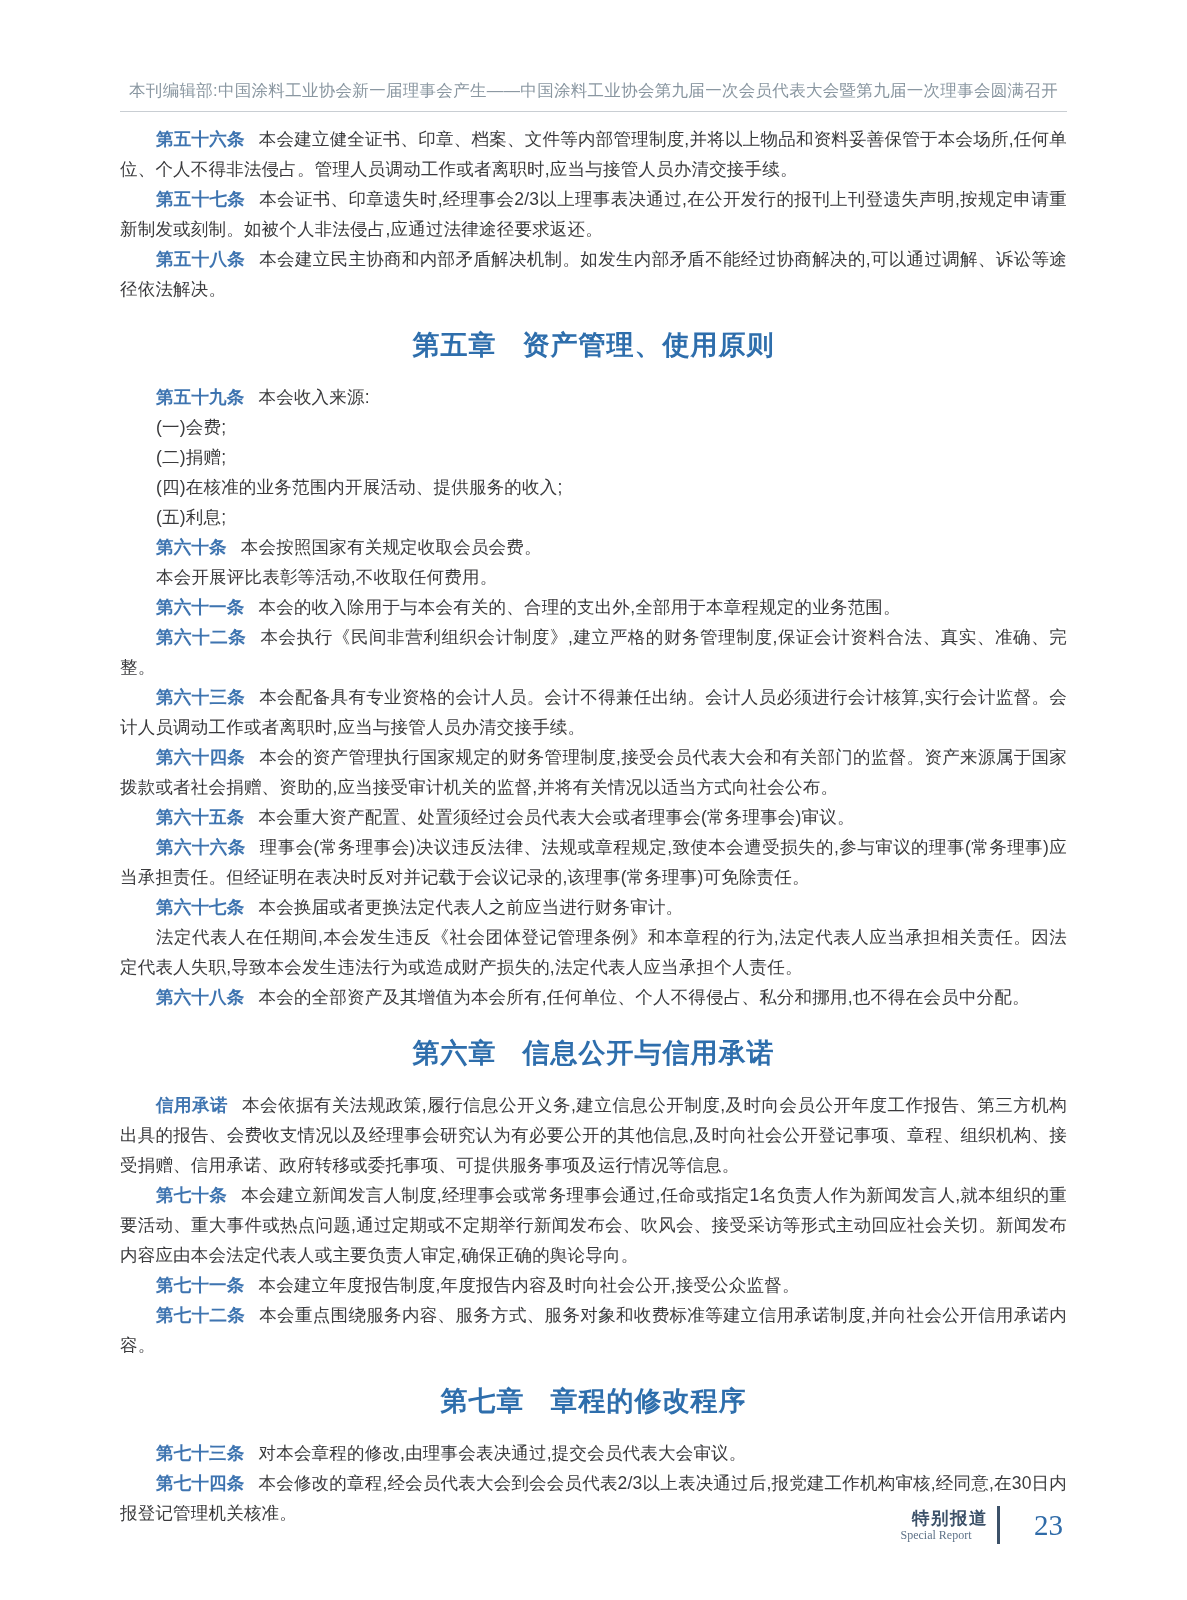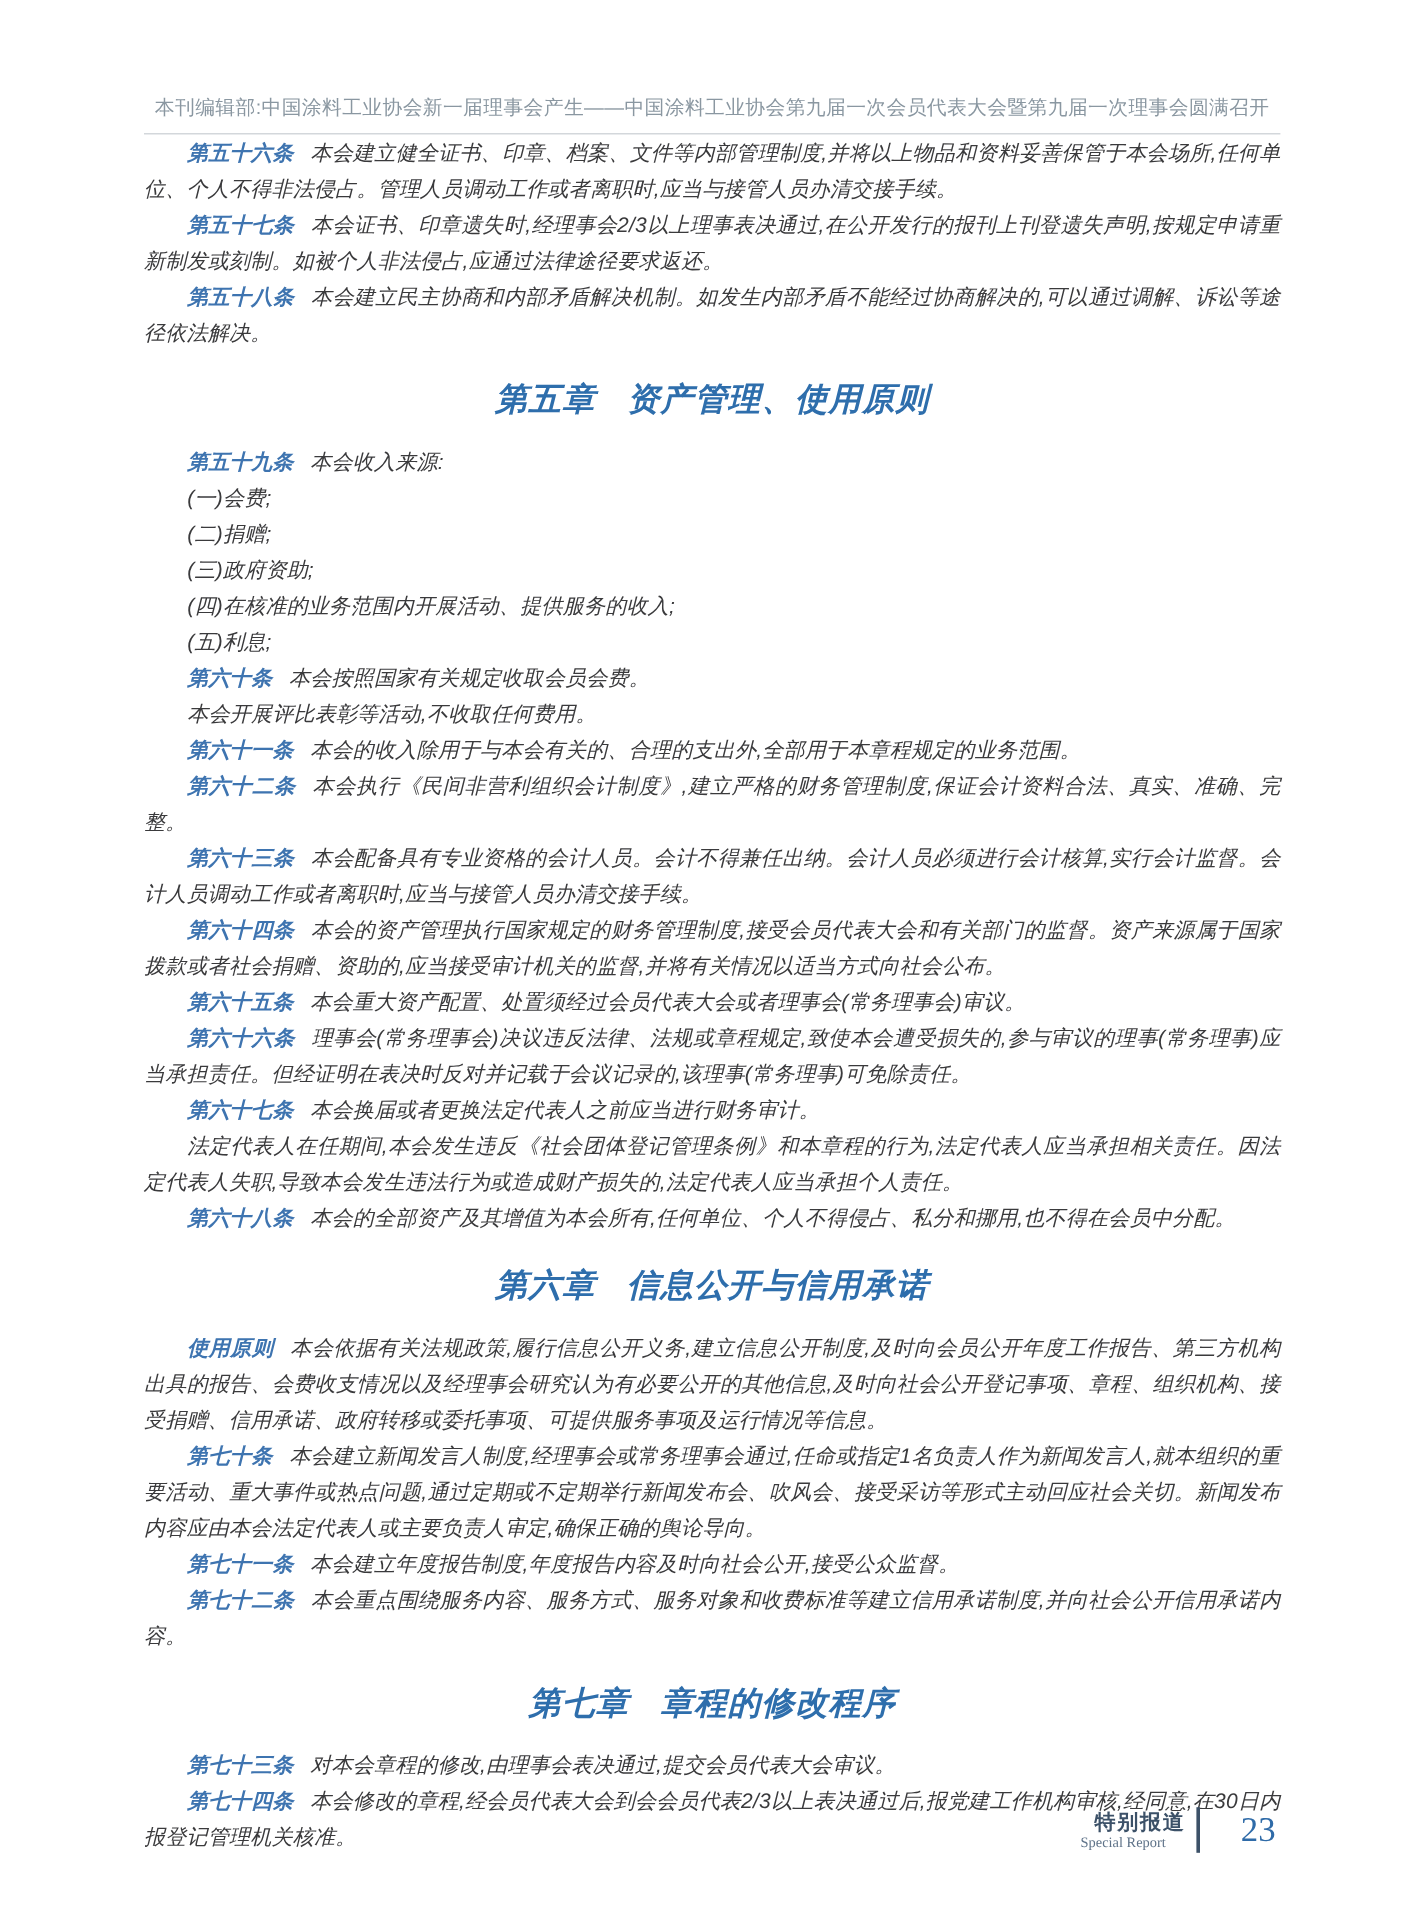--- a/index.html
+++ b/index.html
@@ -21,25 +21,25 @@
     text-align: center;
     color: #8a97a1;
     font-size: 16.5px;
     line-height: 24px;
     letter-spacing: 0.3px;
     padding-bottom: 9px;
     border-bottom: 1px solid #c9ced3;
     white-space: nowrap;
   }
   .doc-body {
+    margin-top: 12px;
     font-size: 17.5px;
     line-height: 30px;
     color: #3a3a3c;
     text-align: justify;
-    font-style: italic;
   }
   .para {
     margin: 0;
     text-indent: 36px;
     letter-spacing: 0.2px;
   }
   .num {
     color: #3e74b0;
     font-weight: 600;
     margin-right: 14px;
@@ -101,36 +101,35 @@
   <div class="content">
     <div class="doc-header">本刊编辑部:中国涂料工业协会新一届理事会产生——中国涂料工业协会第九届一次会员代表大会暨第九届一次理事会圆满召开</div>
     <div class="doc-body" id="doc-body">
         <p class="para"><span class="num">第五十六条</span><span>本会建立健全证书、印章、档案、文件等内部管理制度,并将以上物品和资料妥善保管于本会场所,任何单位、个人不得非法侵占。管理人员调动工作或者离职时,应当与接管人员办清交接手续。</span></p>
         <p class="para"><span class="num">第五十七条</span><span>本会证书、印章遗失时,经理事会2/3以上理事表决通过,在公开发行的报刊上刊登遗失声明,按规定申请重新制发或刻制。如被个人非法侵占,应通过法律途径要求返还。</span></p>
         <p class="para"><span class="num">第五十八条</span><span>本会建立民主协商和内部矛盾解决机制。如发生内部矛盾不能经过协商解决的,可以通过调解、诉讼等途径依法解决。</span></p>
         <p class="para chapter"><span class="chapter-num">第五章</span><span>资产管理、使用原则</span></p>
         <p class="para"><span class="num">第五十九条</span><span>本会收入来源:</span></p>
         <p class="para"><span>(一)会费;</span></p>
         <p class="para"><span>(二)捐赠;</span></p>
-        <p class="para"><span>(三)政府资助;</span></p>
         <p class="para"><span>(四)在核准的业务范围内开展活动、提供服务的收入;</span></p>
         <p class="para"><span>(五)利息;</span></p>
         <p class="para"><span class="num">第六十条</span><span>本会按照国家有关规定收取会员会费。</span></p>
         <p class="para"><span>本会开展评比表彰等活动,不收取任何费用。</span></p>
         <p class="para"><span class="num">第六十一条</span><span>本会的收入除用于与本会有关的、合理的支出外,全部用于本章程规定的业务范围。</span></p>
         <p class="para"><span class="num">第六十二条</span><span>本会执行《民间非营利组织会计制度》,建立严格的财务管理制度,保证会计资料合法、真实、准确、完整。</span></p>
         <p class="para"><span class="num">第六十三条</span><span>本会配备具有专业资格的会计人员。会计不得兼任出纳。会计人员必须进行会计核算,实行会计监督。会计人员调动工作或者离职时,应当与接管人员办清交接手续。</span></p>
         <p class="para"><span class="num">第六十四条</span><span>本会的资产管理执行国家规定的财务管理制度,接受会员代表大会和有关部门的监督。资产来源属于国家拨款或者社会捐赠、资助的,应当接受审计机关的监督,并将有关情况以适当方式向社会公布。</span></p>
         <p class="para"><span class="num">第六十五条</span><span>本会重大资产配置、处置须经过会员代表大会或者理事会(常务理事会)审议。</span></p>
         <p class="para"><span class="num">第六十六条</span><span>理事会(常务理事会)决议违反法律、法规或章程规定,致使本会遭受损失的,参与审议的理事(常务理事)应当承担责任。但经证明在表决时反对并记载于会议记录的,该理事(常务理事)可免除责任。</span></p>
         <p class="para"><span class="num">第六十七条</span><span>本会换届或者更换法定代表人之前应当进行财务审计。</span></p>
         <p class="para"><span>法定代表人在任期间,本会发生违反《社会团体登记管理条例》和本章程的行为,法定代表人应当承担相关责任。因法定代表人失职,导致本会发生违法行为或造成财产损失的,法定代表人应当承担个人责任。</span></p>
         <p class="para"><span class="num">第六十八条</span><span>本会的全部资产及其增值为本会所有,任何单位、个人不得侵占、私分和挪用,也不得在会员中分配。</span></p>
         <p class="para chapter"><span class="chapter-num">第六章</span><span>信息公开与信用承诺</span></p>
-        <p class="para"><span class="num">使用原则</span><span>本会依据有关法规政策,履行信息公开义务,建立信息公开制度,及时向会员公开年度工作报告、第三方机构出具的报告、会费收支情况以及经理事会研究认为有必要公开的其他信息,及时向社会公开登记事项、章程、组织机构、接受捐赠、信用承诺、政府转移或委托事项、可提供服务事项及运行情况等信息。</span></p>
+        <p class="para"><span class="num">信用承诺</span><span>本会依据有关法规政策,履行信息公开义务,建立信息公开制度,及时向会员公开年度工作报告、第三方机构出具的报告、会费收支情况以及经理事会研究认为有必要公开的其他信息,及时向社会公开登记事项、章程、组织机构、接受捐赠、信用承诺、政府转移或委托事项、可提供服务事项及运行情况等信息。</span></p>
         <p class="para"><span class="num">第七十条</span><span>本会建立新闻发言人制度,经理事会或常务理事会通过,任命或指定1名负责人作为新闻发言人,就本组织的重要活动、重大事件或热点问题,通过定期或不定期举行新闻发布会、吹风会、接受采访等形式主动回应社会关切。新闻发布内容应由本会法定代表人或主要负责人审定,确保正确的舆论导向。</span></p>
         <p class="para"><span class="num">第七十一条</span><span>本会建立年度报告制度,年度报告内容及时向社会公开,接受公众监督。</span></p>
         <p class="para"><span class="num">第七十二条</span><span>本会重点围绕服务内容、服务方式、服务对象和收费标准等建立信用承诺制度,并向社会公开信用承诺内容。</span></p>
         <p class="para chapter"><span class="chapter-num">第七章</span><span>章程的修改程序</span></p>
         <p class="para"><span class="num">第七十三条</span><span>对本会章程的修改,由理事会表决通过,提交会员代表大会审议。</span></p>
         <p class="para"><span class="num">第七十四条</span><span>本会修改的章程,经会员代表大会到会会员代表2/3以上表决通过后,报党建工作机构审核,经同意,在30日内报登记管理机关核准。</span></p>
       </div>
   </div>
 
   <div class="page-footer">

